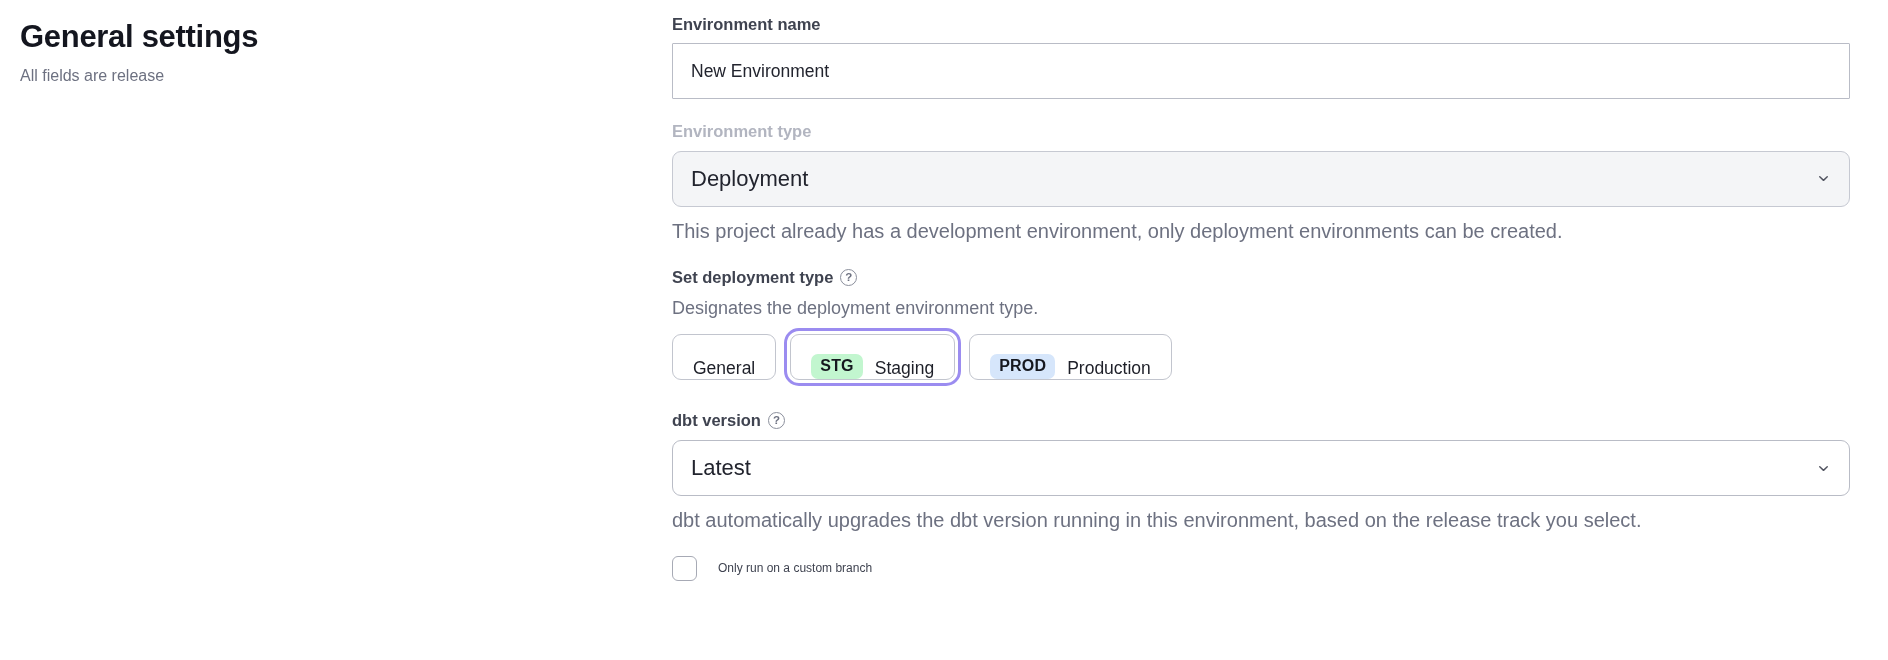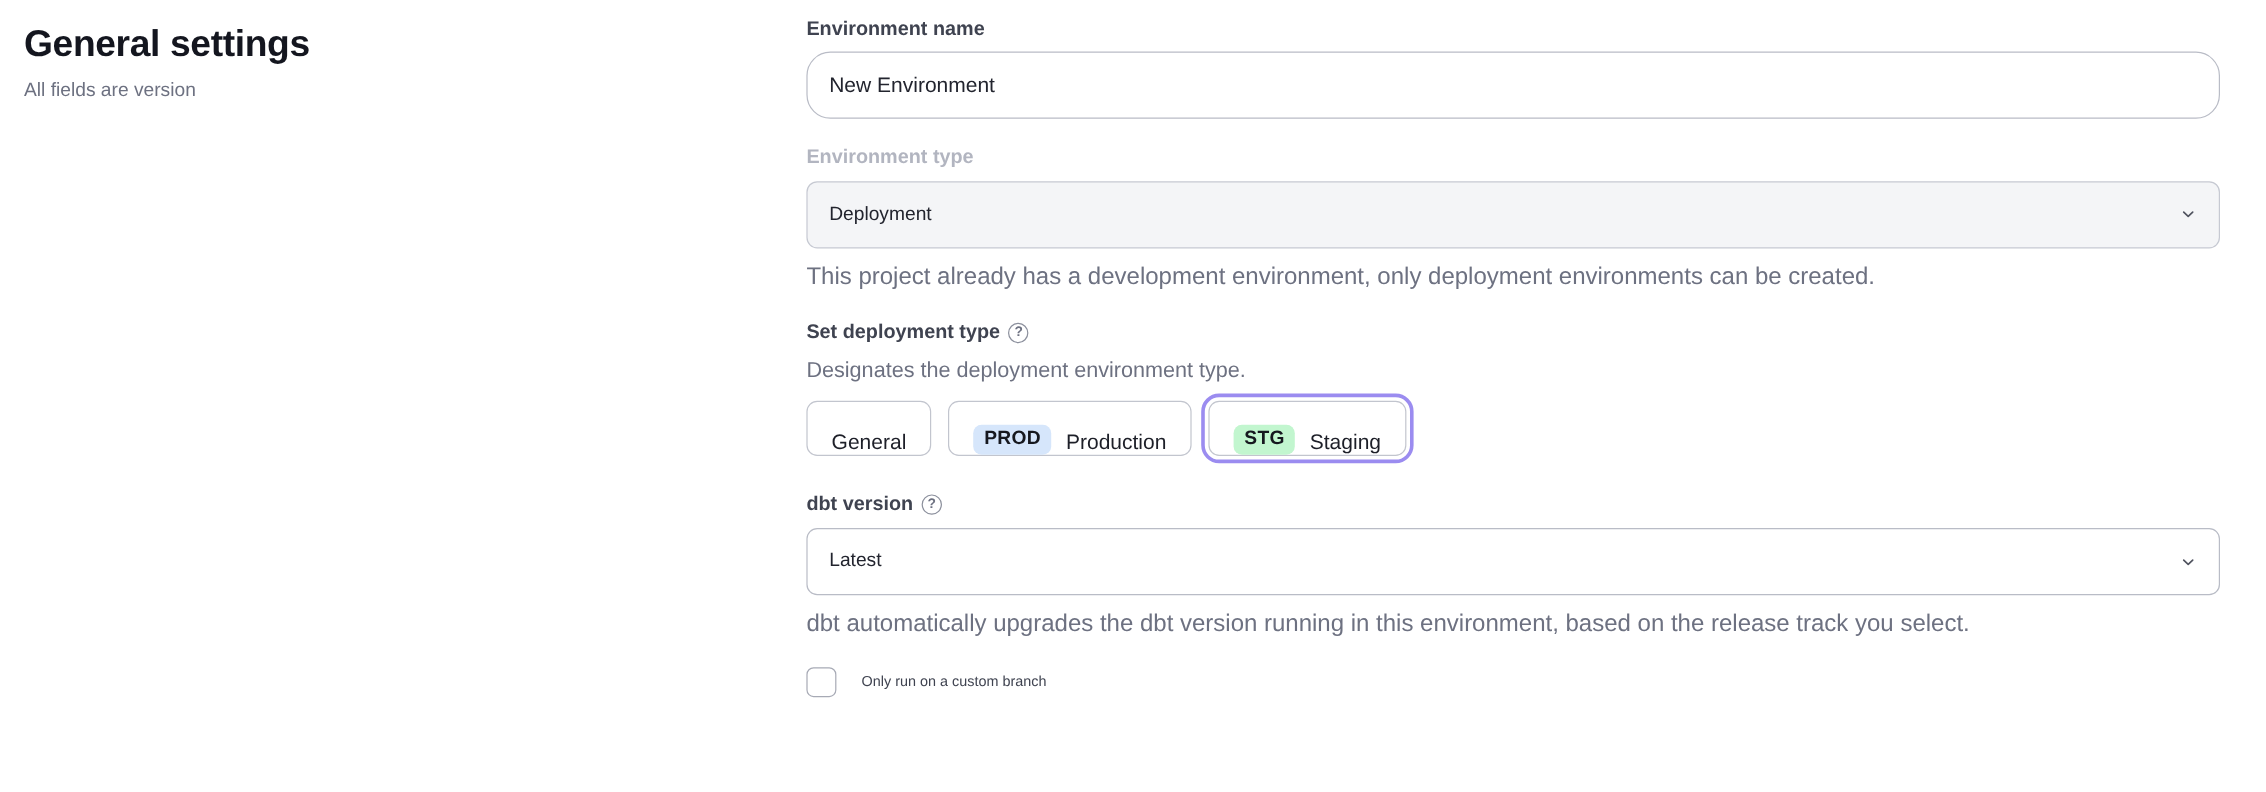--- a/index.html
+++ b/index.html
@@ -61,42 +61,42 @@
     line-height: 1.3;
   }
   .field-label.disabled {
     color: #b2b5c0;
   }
 
   .text-input {
     width: 100%;
     height: 56px;
     border: 1px solid #b9bcc6;
-    border-radius: 20px;
+    border-radius: 1px;
     background: #ffffff;
     font-family: "Liberation Sans", sans-serif;
     font-size: 17.5px;
     color: #22242e;
     padding: 16px 18px;
     outline: none;
     display: flex;
     align-items: center;
   }
 
   .select-box {
     position: relative;
     width: 100%;
     height: 56px;
     border: 1px solid #c6c9d2;
     border-radius: 9px;
     background: #f4f5f7;
     display: flex;
     align-items: center;
     padding: 4px 18px;
-    font-size: 16px;
+    font-size: 22px;
     color: #22242e;
   }
   .select-box.enabled {
     background: #ffffff;
     border-color: #b9bcc6;
   }
   .chev {
     position: absolute;
     right: 18px;
     top: 50%;
@@ -212,21 +212,21 @@
     cursor: pointer;
   }
 </style>
 </head>
 <body>
 
 <div class="page">
 
   <div class="left-col">
     <h1 class="page-title">General settings</h1>
-    <div class="page-subtitle">All fields are version</div>
+    <div class="page-subtitle">All fields are release</div>
   </div>
 
   <div class="form-col">
 
     <div>
       <label class="field-label">Environment name</label>
       <div class="text-input" placeholder="Environment name">New Environment</div>
     </div>
 
     <div class="section-gap-a">
@@ -246,27 +246,27 @@
       <div class="inline-label-row">
         <span class="field-label">Set deployment type</span>
         <span class="help-icon">?</span>
       </div>
       <div class="sub-helper">Designates the deployment environment type.</div>
 
       <div class="seg-group">
         <button class="seg-btn">
           <span>General</span>
         </button>
+        <button class="seg-btn selected">
+          <span class="badge badge-stg">STG</span>
+          <span>Staging</span>
+        </button>
         <button class="seg-btn">
           <span class="badge badge-prod">PROD</span>
           <span>Production</span>
-        </button>
-        <button class="seg-btn selected">
-          <span class="badge badge-stg">STG</span>
-          <span>Staging</span>
         </button>
       </div>
     </div>
 
     <div class="section-gap-b">
       <div class="inline-label-row">
         <span class="field-label">dbt version</span>
         <span class="help-icon">?</span>
       </div>
       <div class="select-box enabled" style="margin-top:9px;">

